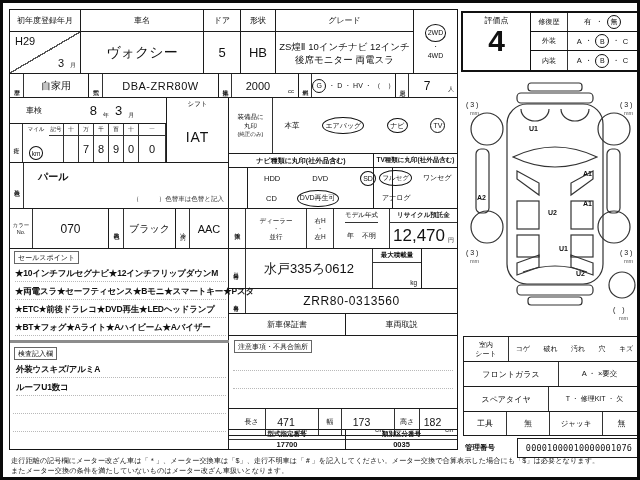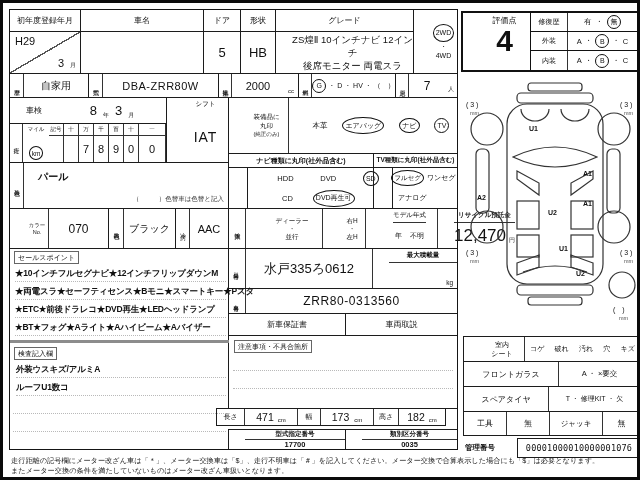--- a/index.html
+++ b/index.html
@@ -1,21 +1,21 @@
 <!DOCTYPE html>
 <html><head>
 <meta charset="utf-8">
 <style>
   html,body{margin:0;padding:0;background:#e8e8e8;}
   #sheet{position:relative;width:640px;height:480px;background:#fff;border:3px solid #0b0b0b;
          box-sizing:border-box;font-family:"Liberation Sans",sans-serif;color:#111;overflow:hidden;}
   .abs{position:absolute;box-sizing:border-box;}
   .b{border:1.5px solid #1c1c1c;}
   .c{display:flex;align-items:center;justify-content:center;text-align:center;}
-  .col{display:flex;flex-direction:column;padding-left:16px;}
+  .col{display:flex;flex-direction:column;}
   .row{display:flex;}
   .v{writing-mode:vertical-rl;text-orientation:upright;font-size:6px;letter-spacing:0.5px;
      display:flex;align-items:center;justify-content:center;}
   .vlab{border-right:1px solid #333;flex:0 0 auto;display:flex;align-items:center;justify-content:center;}
   .lab{font-size:8px;}
   .circ{display:inline-flex;align-items:center;justify-content:center;border:1.4px solid #111;
         border-radius:50%;min-width:15px;height:15px;padding:0 2px;box-sizing:border-box;}
   .tag{display:inline-block;border:1px solid #666;font-size:7px;padding:0 3px;line-height:11px;background:#fff;}
   .dln{border-bottom:1px dotted #b9b9b9;}
   .star{font-weight:600;font-size:8.5px;letter-spacing:-0.2px;white-space:nowrap;}
@@ -31,20 +31,21 @@
   <div class="abs b c lab" style="left:77px;top:6px;width:124px;height:23px;">車名</div>
   <div class="abs b c lab" style="left:200px;top:6px;width:38px;height:23px;">ドア</div>
   <div class="abs b c lab" style="left:237px;top:6px;width:36px;height:23px;">形状</div>
   <div class="abs b c lab" style="left:272px;top:6px;width:139px;height:23px;">グレード</div>
 
   <div class="abs b" style="left:6px;top:28px;width:72px;height:43px;background:linear-gradient(to bottom right,transparent calc(50% - 0.7px),#555 calc(50% - 0.7px),#555 calc(50% + 0.7px),transparent calc(50% + 0.7px));">
     <span class="abs" style="left:5px;top:3px;font-size:11px;">H29</span>
     <span class="abs" style="right:16px;bottom:4px;font-size:11px;">3</span>
     <span class="abs" style="right:4px;bottom:3px;font-size:6px;">月</span>
   </div>
+  <div class="abs b c" style="left:77px;top:28px;width:124px;height:43px;font-size:14px;">ヴォクシー</div>
   <div class="abs b c" style="left:200px;top:28px;width:38px;height:43px;font-size:13px;">5</div>
   <div class="abs b c" style="left:237px;top:28px;width:36px;height:43px;font-size:13px;">HB</div>
   <div class="abs b c col" style="left:272px;top:28px;width:139px;height:43px;font-size:9.5px;line-height:13px;">
     <span>ZS煌Ⅱ 10インチナビ 12インチ</span>
     <span>後席モニター 両電スラ</span>
   </div>
   <div class="abs b c col" style="left:410px;top:6px;width:45px;height:65px;font-size:7px;line-height:9px;">
     <span class="circ" style="min-width:21px;height:18px;font-size:7px;">2WD</span>
     <span>・</span>
     <span>4WD</span>
@@ -197,21 +198,21 @@
     </div>
     <div class="col" style="flex:1;">
       <div class="c" style="height:13px;font-size:6.5px;border-bottom:1px solid #333;font-weight:600;">リサイクル預託金</div>
       <div class="c" style="flex:1;gap:3px;">
         <span style="font-size:17px;">12,470</span>
         <span style="font-size:6px;align-self:flex-end;padding-bottom:3px;">円</span>
       </div>
     </div>
   </div>
 
-  <div class="abs b row" style="left:225px;top:245px;width:230px;height:41px;">
+  <div class="abs b row" style="left:225px;top:245px;width:194px;height:41px;">
     <div class="v vlab" style="width:16px;font-size:5.5px;">登録番号</div>
     <div class="c vlab" style="width:126px;font-size:13px;">水戸335ろ0612</div>
     <div class="col" style="flex:1;position:relative;">
       <div class="c" style="height:13px;font-size:6.5px;border-bottom:1px solid #333;font-weight:600;">最大積載量</div>
       <span class="abs" style="right:4px;bottom:2px;font-size:6.5px;">kg</span>
     </div>
   </div>
 
   <div class="abs b row" style="left:225px;top:285px;width:230px;height:26px;">
     <div class="v vlab" style="width:16px;font-size:5.5px;">車台番号</div>
@@ -220,21 +221,21 @@
 
   <div class="abs b c" style="left:342px;top:310px;width:113px;height:23px;font-size:8px;">車両取説</div>
   <div class="abs b c" style="left:225px;top:310px;width:118px;height:23px;font-size:8px;">新車保証書</div>
 
   <div class="abs b" style="left:225px;top:332px;width:230px;height:74px;">
     <span class="tag" style="position:absolute;left:5px;top:4px;">注意事項・不具合箇所</span>
     <div class="abs dln" style="left:4px;right:4px;top:34px;"></div>
     <div class="abs dln" style="left:4px;right:4px;top:52px;"></div>
   </div>
 
-  <div class="abs b row" style="left:213px;top:405px;width:230px;height:18px;">
+  <div class="abs b row" style="left:225px;top:405px;width:230px;height:28px;padding-left:9px;">
     <div class="c vlab" style="width:27px;font-size:7px;">長さ</div>
     <div class="c vlab" style="width:52px;gap:4px;">
       <span style="font-size:10.5px;">471</span>
       <span style="font-size:6px;align-self:flex-end;padding-bottom:2px;">cm</span>
     </div>
     <div class="c vlab" style="width:22px;font-size:7px;">幅</div>
     <div class="c vlab" style="width:52px;gap:5px;">
       <span style="font-size:10.5px;">173</span>
       <span style="font-size:6px;align-self:flex-end;padding-bottom:2px;">cm</span>
     </div>

